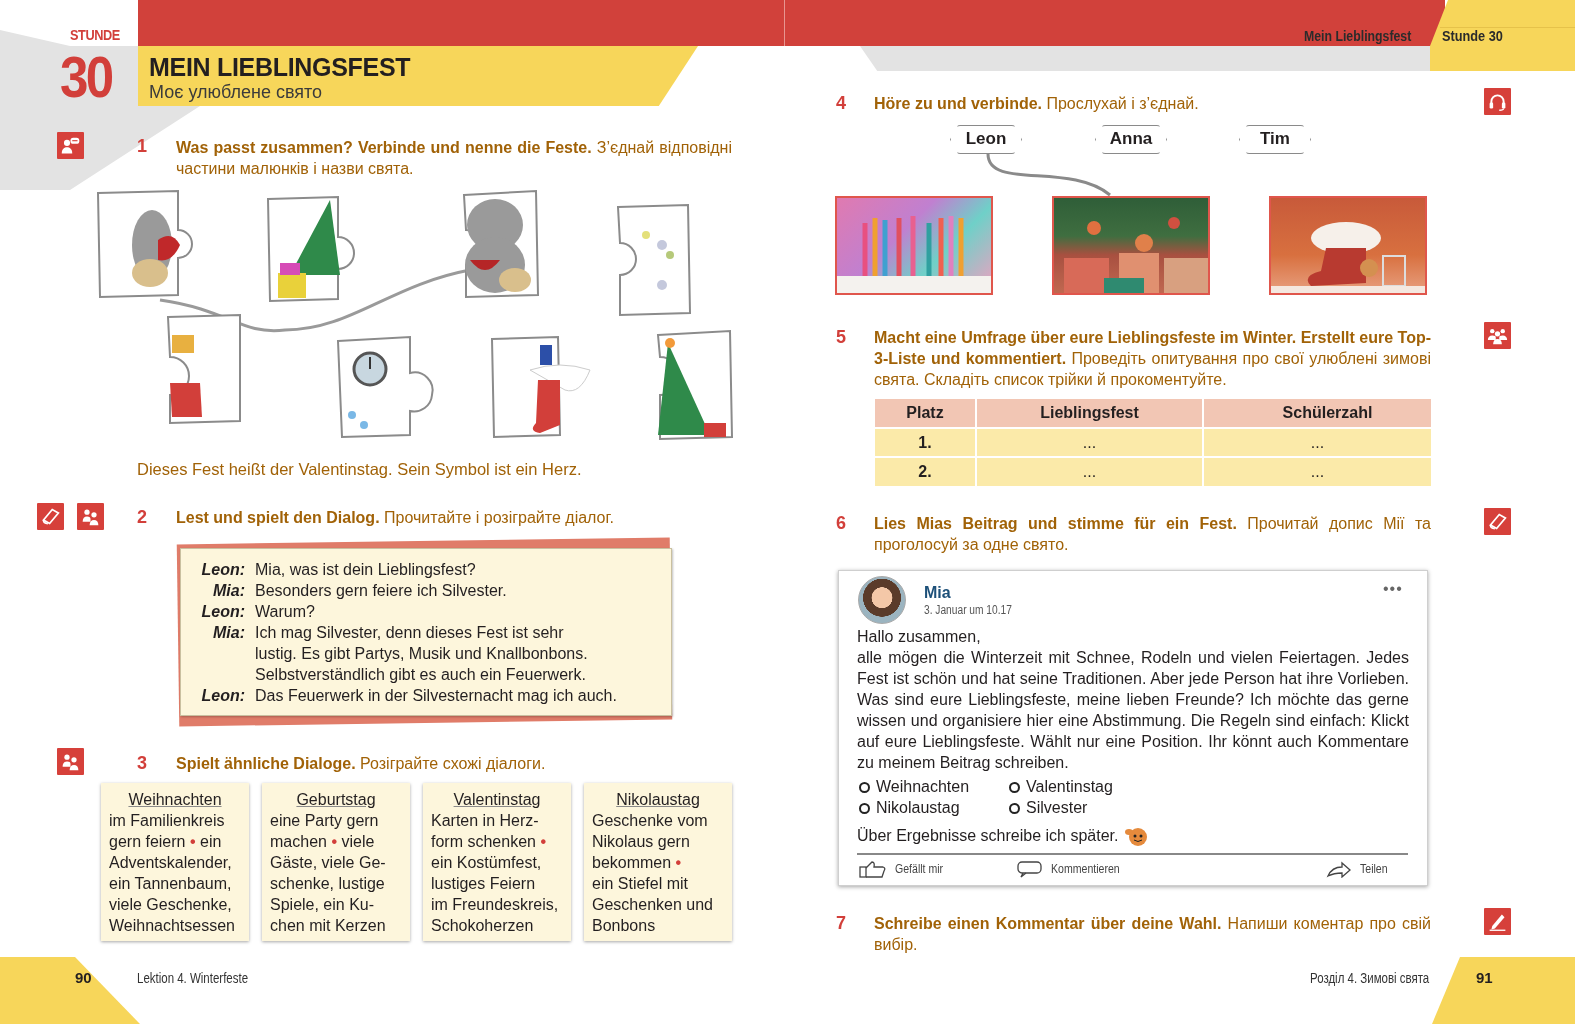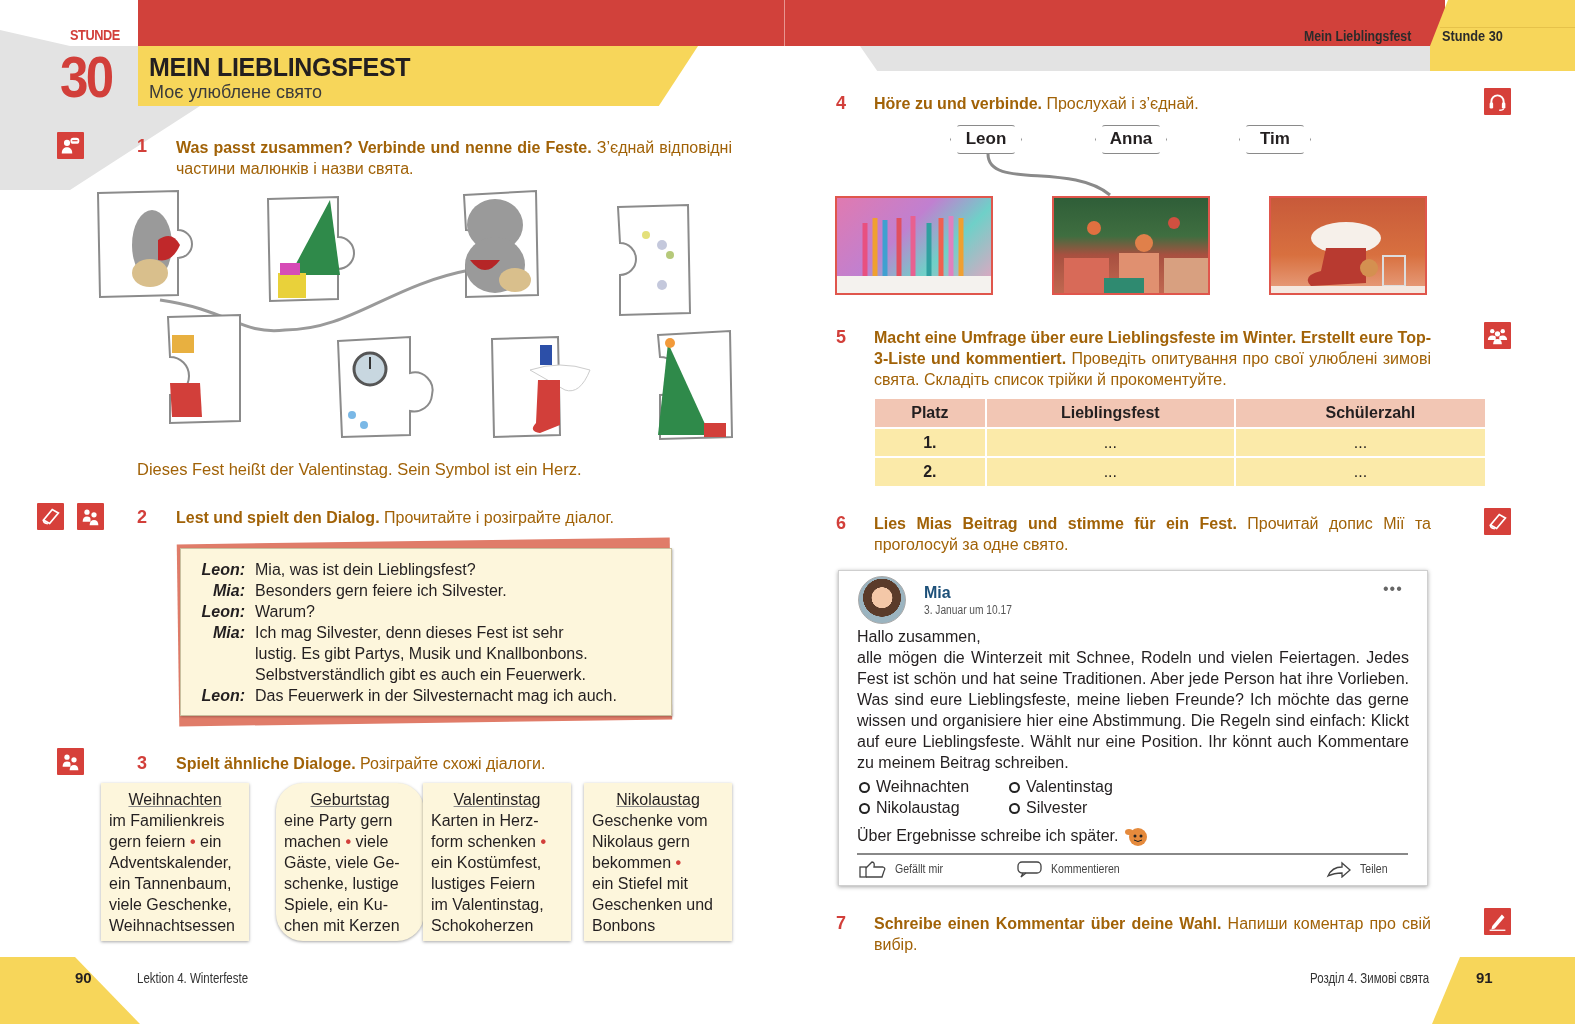--- a/index.html
+++ b/index.html
@@ -47,21 +47,21 @@
   .foot-yellow-left { left: 0; top: 957px; width: 140px; height: 67px; background: #f7d65a; clip-path: polygon(0 0, 75px 0, 100% 100%, 0 100%); }
   .foot-yellow-right { left: 1432px; top: 957px; width: 143px; height: 67px; background: #f7d65a; clip-path: polygon(28px 0, 100% 0, 100% 100%, 0 100%); }
   .page-no { font-size: 15px; font-weight: bold; top: 969px; }
   .foot-text { font-size: 14px; color: #333; top: 970px; transform: scaleX(0.82); transform-origin: left; }
 
   
   .name-tag { position: absolute; top: 125px; width: 72px; height: 29px; border: 1.5px solid #8a8a8a; border-radius: 10px; background: #fff; font-size: 17px; font-weight: bold; text-align: center; line-height: 26px; clip-path: polygon(8px 0, calc(100% - 8px) 0, 100% 50%, calc(100% - 8px) 100%, 8px 100%, 0 50%); }
   .photo { position: absolute; top: 196px; width: 158px; height: 99px; border: 2px solid #e0564c; overflow: hidden; }
 
   
-  .survey-table { position: absolute; left: 875px; top: 399px; width: 610px; border-collapse: collapse; font-size: 16px; }
+  .survey-table { position: absolute; left: 875px; top: 399px; width: 556px; border-collapse: collapse; font-size: 16px; }
   .survey-table th { background: #f2c6b4; height: 29px; font-weight: bold; border-right: 2px solid #fff; }
   .survey-table td { background: #fbeaa9; height: 29px; text-align: center; border-right: 2px solid #fff; border-top: 2px solid #fff; }
   .survey-table td.platz { font-weight: bold; }
 
   
   .post { left: 838px; top: 570px; width: 590px; height: 316px; border: 1px solid #cfcfcf; box-shadow: 0 1px 4px rgba(0,0,0,0.35); background: #fff; }
   .avatar { left: 858px; top: 576px; width: 48px; height: 48px; border-radius: 50%; background: radial-gradient(circle at 50% 45%, #f4c8a8 0 30%, #5a3b2a 31% 55%, #9bb4c0 56%); border: 1px solid #aaa; }
   .post-name { left: 924px; top: 584px; font-size: 16px; font-weight: bold; color: #1d5079; }
   .post-date { left: 924px; top: 603px; font-size: 12px; color: #555; transform: scaleX(0.85); transform-origin: left; }
   .post-more { left: 1383px; top: 580px; font-size: 16px; color: #666; letter-spacing: 1px; }
@@ -226,36 +226,36 @@
 
 <div class="note" style="left:101px;">
   <span class="note-title">Weihnachten</span>
   <div>im Familienkreis</div>
   <div><span>gern feiern</span> <span class="dot">•</span> ein</div>
   <div>Adventskalender,</div>
   <div>ein Tannenbaum,</div>
   <div>viele Geschenke,</div>
   <div>Weihnachtsessen</div>
 </div>
-<div class="note" style="left:276px;border-radius:27px;">
+<div class="note" style="left:262px;">
   <span class="note-title">Geburtstag</span>
   <div>eine Party gern</div>
   <div><span>machen</span> <span class="dot">•</span> viele</div>
   <div>Gäste, viele Ge-</div>
   <div>schenke, lustige</div>
   <div>Spiele, ein Ku-</div>
   <div>chen mit Kerzen</div>
 </div>
 <div class="note" style="left:423px;">
   <span class="note-title">Valentinstag</span>
   <div>Karten in Herz-</div>
   <div><span>form schenken</span> <span class="dot">•</span></div>
   <div>ein Kostümfest,</div>
   <div>lustiges Feiern</div>
-  <div>im Valentinstag,</div>
+  <div>im Freundeskreis,</div>
   <div>Schokoherzen</div>
 </div>
 <div class="note" style="left:584px;">
   <span class="note-title">Nikolaustag</span>
   <div>Geschenke vom</div>
   <div>Nikolaus gern</div>
   <div><span>bekommen</span> <span class="dot">•</span></div>
   <div>ein Stiefel mit</div>
   <div>Geschenken und</div>
   <div>Bonbons</div>

